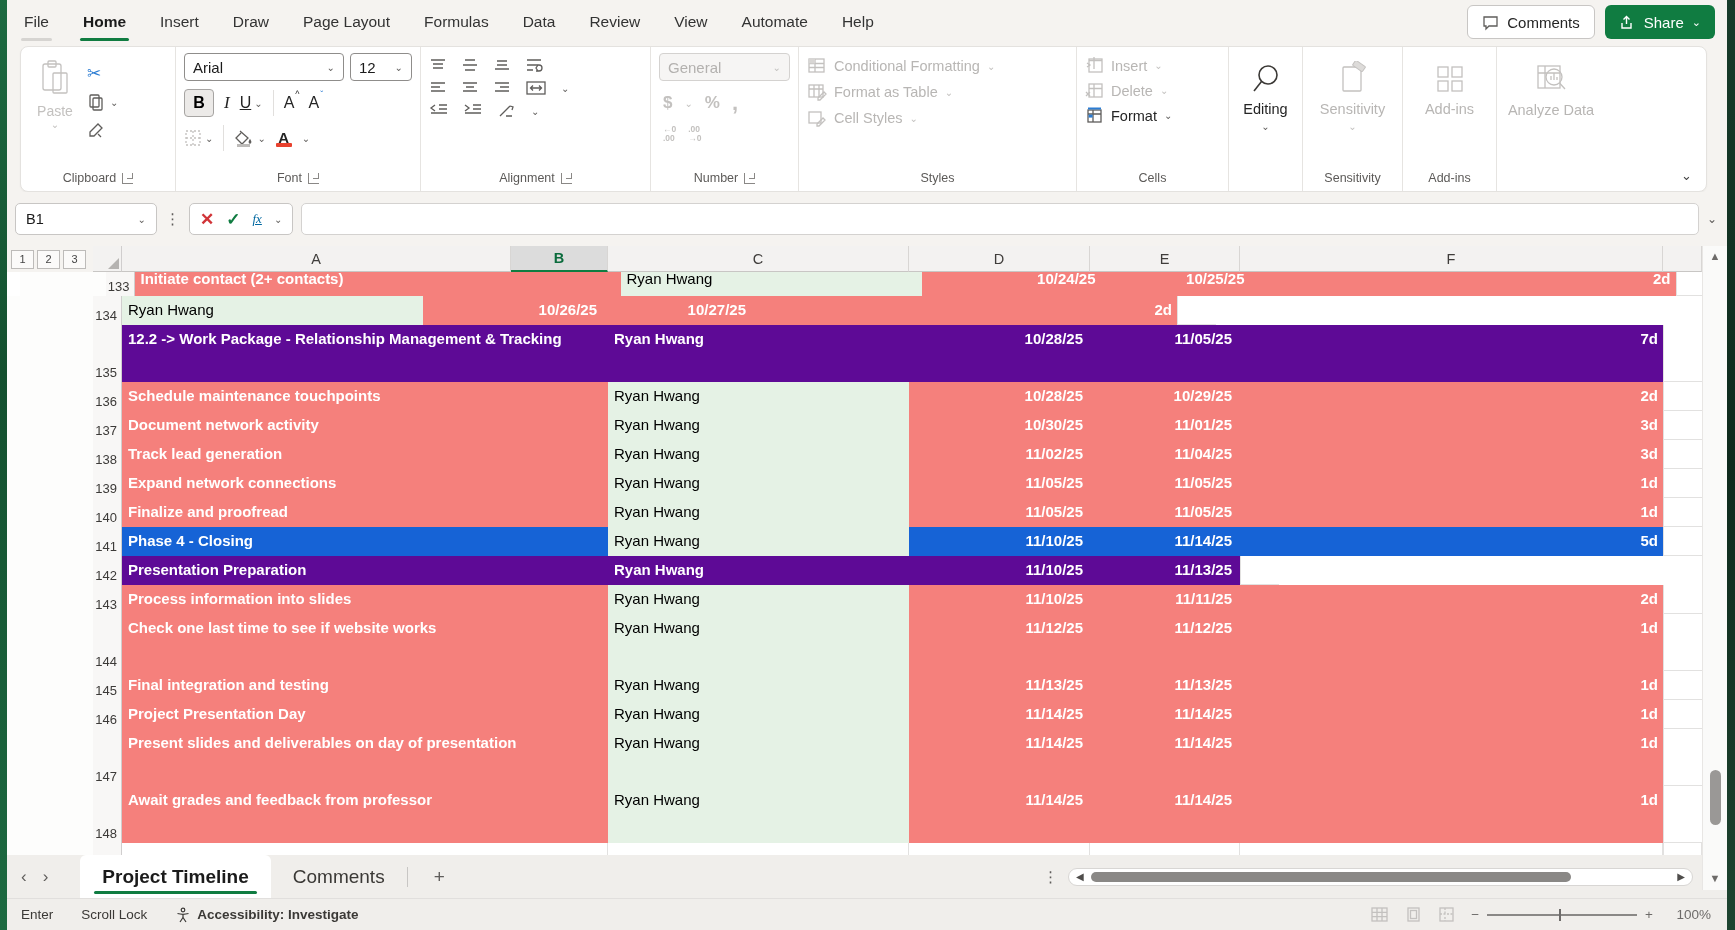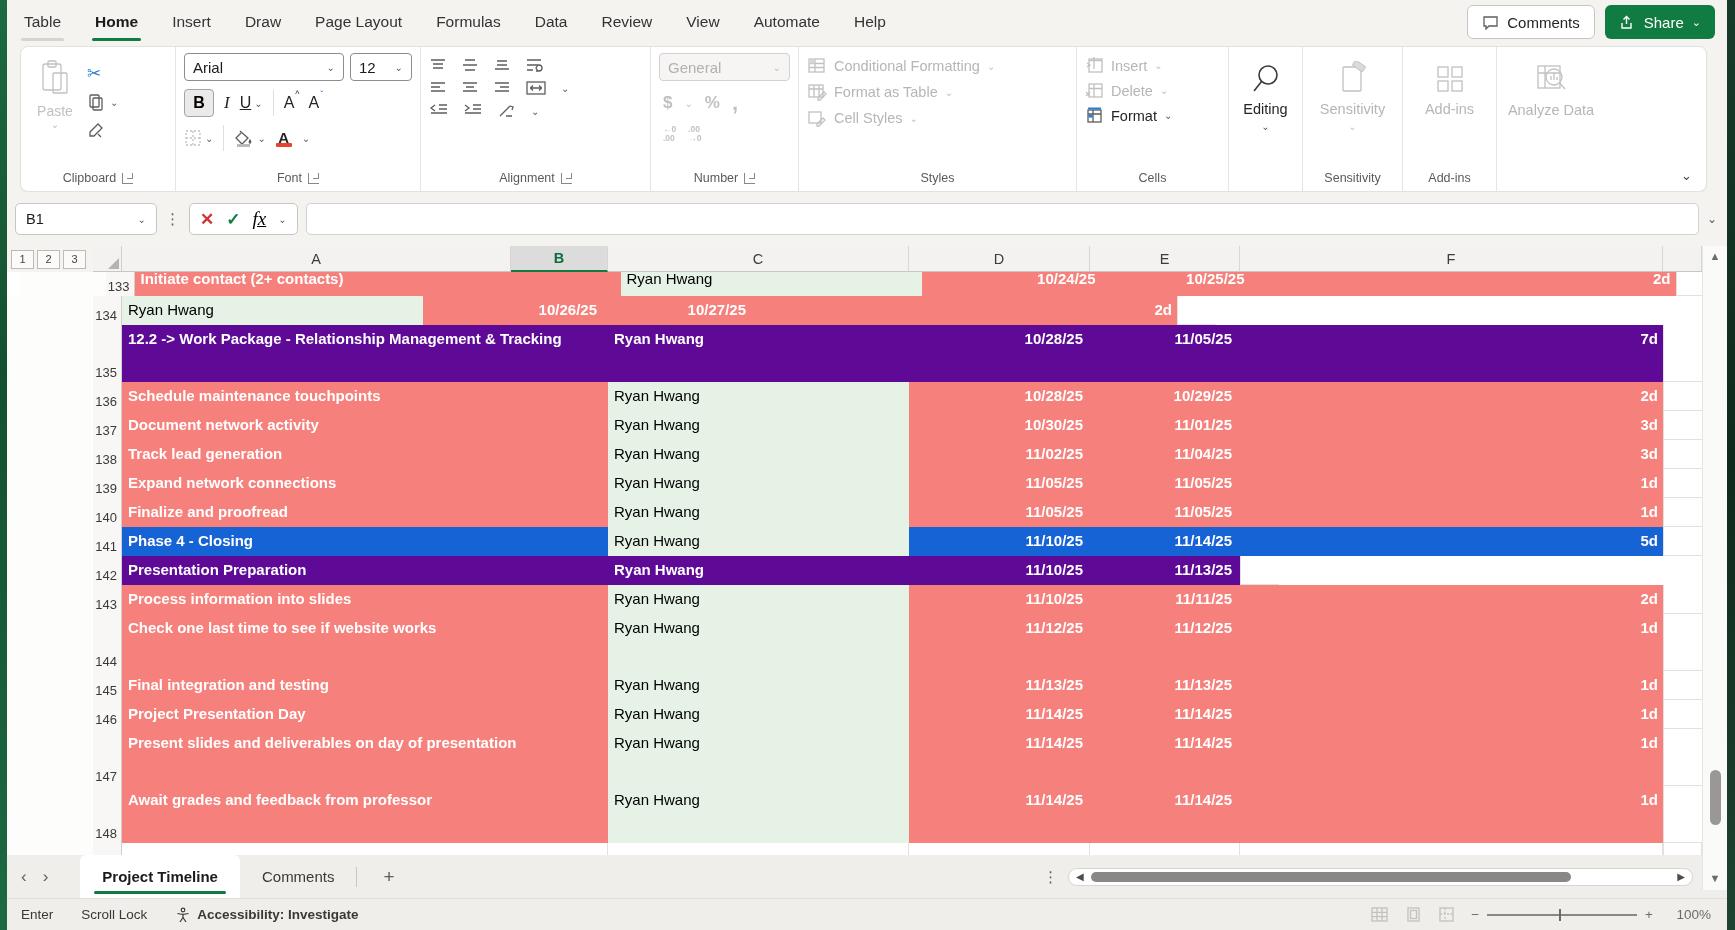--- a/index.html
+++ b/index.html
@@ -72,21 +72,21 @@
   .bigbtn{width:100%;display:flex;flex-direction:column;align-items:center;justify-content:flex-start;padding-top:8px;gap:4px;font-size:14.5px;color:#252525;}
   .bigbtn.dis{color:#b8b6b4;}
   #ribbon-collapse{position:absolute;right:14px;bottom:8px;font-size:13px;color:#444;}
   
   #fbar{position:absolute;left:7px;right:8px;top:192px;height:54px;display:flex;align-items:center;background:#F5F3F0;padding-left:8px;}
   #namebox{width:142px;height:32px;background:#fff;border:1px solid #c8c6c4;border-radius:5px;display:flex;align-items:center;justify-content:space-between;padding:0 10px;font-size:14.5px;color:#1b1b1b;}
   #fbar .dots{margin:0 8px;color:#5f5d5b;font-size:15px;letter-spacing:1px;}
   #fx-box{height:32px;background:#fff;border:1px solid #c8c6c4;border-radius:5px;display:flex;align-items:center;gap:12px;padding:0 10px;}
   #fx-box .x{color:#d13438;font-size:17px;font-weight:bold;}
   #fx-box .ck{color:#107C41;font-size:17px;font-weight:bold;}
-  #fx-box .fx{font-family:"Liberation Serif",serif;font-style:italic;font-size:19px;color:#000000;text-decoration:underline;}
+  #fx-box .fx{font-family:"Liberation Serif",serif;font-style:italic;font-size:13px;color:#0369a1;text-decoration:underline;}
   #finput{flex:1;height:32px;background:#fff;border:1px solid #d4d2d0;border-radius:5px;margin:0 8px;}
   #fbar-exp{color:#5f5d5b;font-size:12px;padding-right:10px;}
   
   #grid{position:absolute;left:7px;top:246px;width:1720px;height:609px;background:#fff;}
   .hdr-row{display:flex;height:26px;}
   .gutter-hdr{width:86px;background:#F5F3F0;display:flex;align-items:center;gap:3px;padding-left:4px;}
   .olbtn{width:23px;height:19px;border:1px solid #bdbbb9;background:#fbfaf9;font-size:11px;color:#444;display:flex;align-items:center;justify-content:center;}
   .corner{width:29px;background:#f3f2f1;border-right:1px solid #d0cece;border-bottom:1px solid #c8c6c4;position:relative;}
   .corner .tri{position:absolute;right:2px;bottom:2px;width:0;height:0;border-left:11px solid transparent;border-bottom:11px solid #b5b3b1;}
   .colhdr{background:#f3f2f1;border-right:1px solid #d8d6d4;border-bottom:1px solid #c8c6c4;display:flex;align-items:center;justify-content:center;font-size:14.5px;color:#3f3d3b;}
@@ -115,21 +115,21 @@
   .clip-top .cell{padding-top:0;margin-top:-3px;}
   
   #vscroll{position:absolute;left:1702px;top:246px;width:25px;height:644px;background:#fafaf9;border-left:1px solid #e8e6e4;display:flex;flex-direction:column;align-items:center;z-index:5;}
   #vscroll .arr{color:#6d6b69;font-size:11px;height:20px;display:flex;align-items:center;}
   #vthumb{position:absolute;top:524px;left:7px;width:11px;height:55px;background:#9a9896;border-radius:6px;}
   #vscroll .arr.down{position:absolute;bottom:2px;}
   
   #tabbar{position:absolute;left:7px;right:8px;top:855px;height:43px;background:#F0EEEB;display:flex;align-items:center;}
   .tnav{color:#5f5d5b;font-size:17px;padding:0 14px;}
   #sheet-tabs{display:flex;align-items:stretch;height:100%;margin-left:18px;}
-  .stab{display:flex;align-items:center;padding:0 22px;font-size:15px;color:#3b3936;position:relative;}
+  .stab{display:flex;align-items:center;padding:0 22px;font-size:19px;color:#3b3936;position:relative;}
   .stab.active{background:#fff;font-weight:bold;color:#1b1b1b;border-radius:6px 6px 0 0;}
   .stab.active::after{content:"";position:absolute;left:14px;right:14px;bottom:4px;height:3px;background:#107C41;border-radius:2px;}
   .tab-sep{width:1px;height:20px;background:#c8c6c4;align-self:center;}
   .addsheet{color:#5f5d5b;font-size:19px;padding:0 26px;}
   #hscroll-zone{margin-left:auto;display:flex;align-items:center;gap:10px;padding-right:34px;}
   #hs-dots{color:#5f5d5b;font-size:15px;}
   #hs-track{position:relative;width:625px;height:18px;background:#fff;border:1px solid #d8d6d4;border-radius:9px;display:flex;align-items:center;}
   #hs-thumb{position:absolute;left:22px;width:480px;height:10px;background:#8a8886;border-radius:5px;}
   .hs-arr{position:absolute;color:#4f4d4b;font-size:10px;top:2.5px;}
   
@@ -145,21 +145,21 @@
   #zoom-label{color:#6d6b69;font-size:13.5px;width:42px;text-align:right;}
 </style>
 </head>
 <body>
 
 <div id="app" style="--salmon: #F5807C; --purple: #5E0A96; --blue: #1663D6; --ltgreen: #E5F2E5;">
   <div id="edge-left"></div>
   <div id="edge-right"></div>
 
   <div id="menubar">
-    <div class="mtab file">Table</div>
+    <div class="mtab file">File</div>
     <div class="mtab active">Home</div>
     <div class="mtab">Insert</div>
     <div class="mtab">Draw</div>
     <div class="mtab">Page Layout</div>
     <div class="mtab">Formulas</div>
     <div class="mtab">Data</div>
     <div class="mtab">Review</div>
     <div class="mtab">View</div>
     <div class="mtab">Automate</div>
     <div class="mtab">Help</div>

